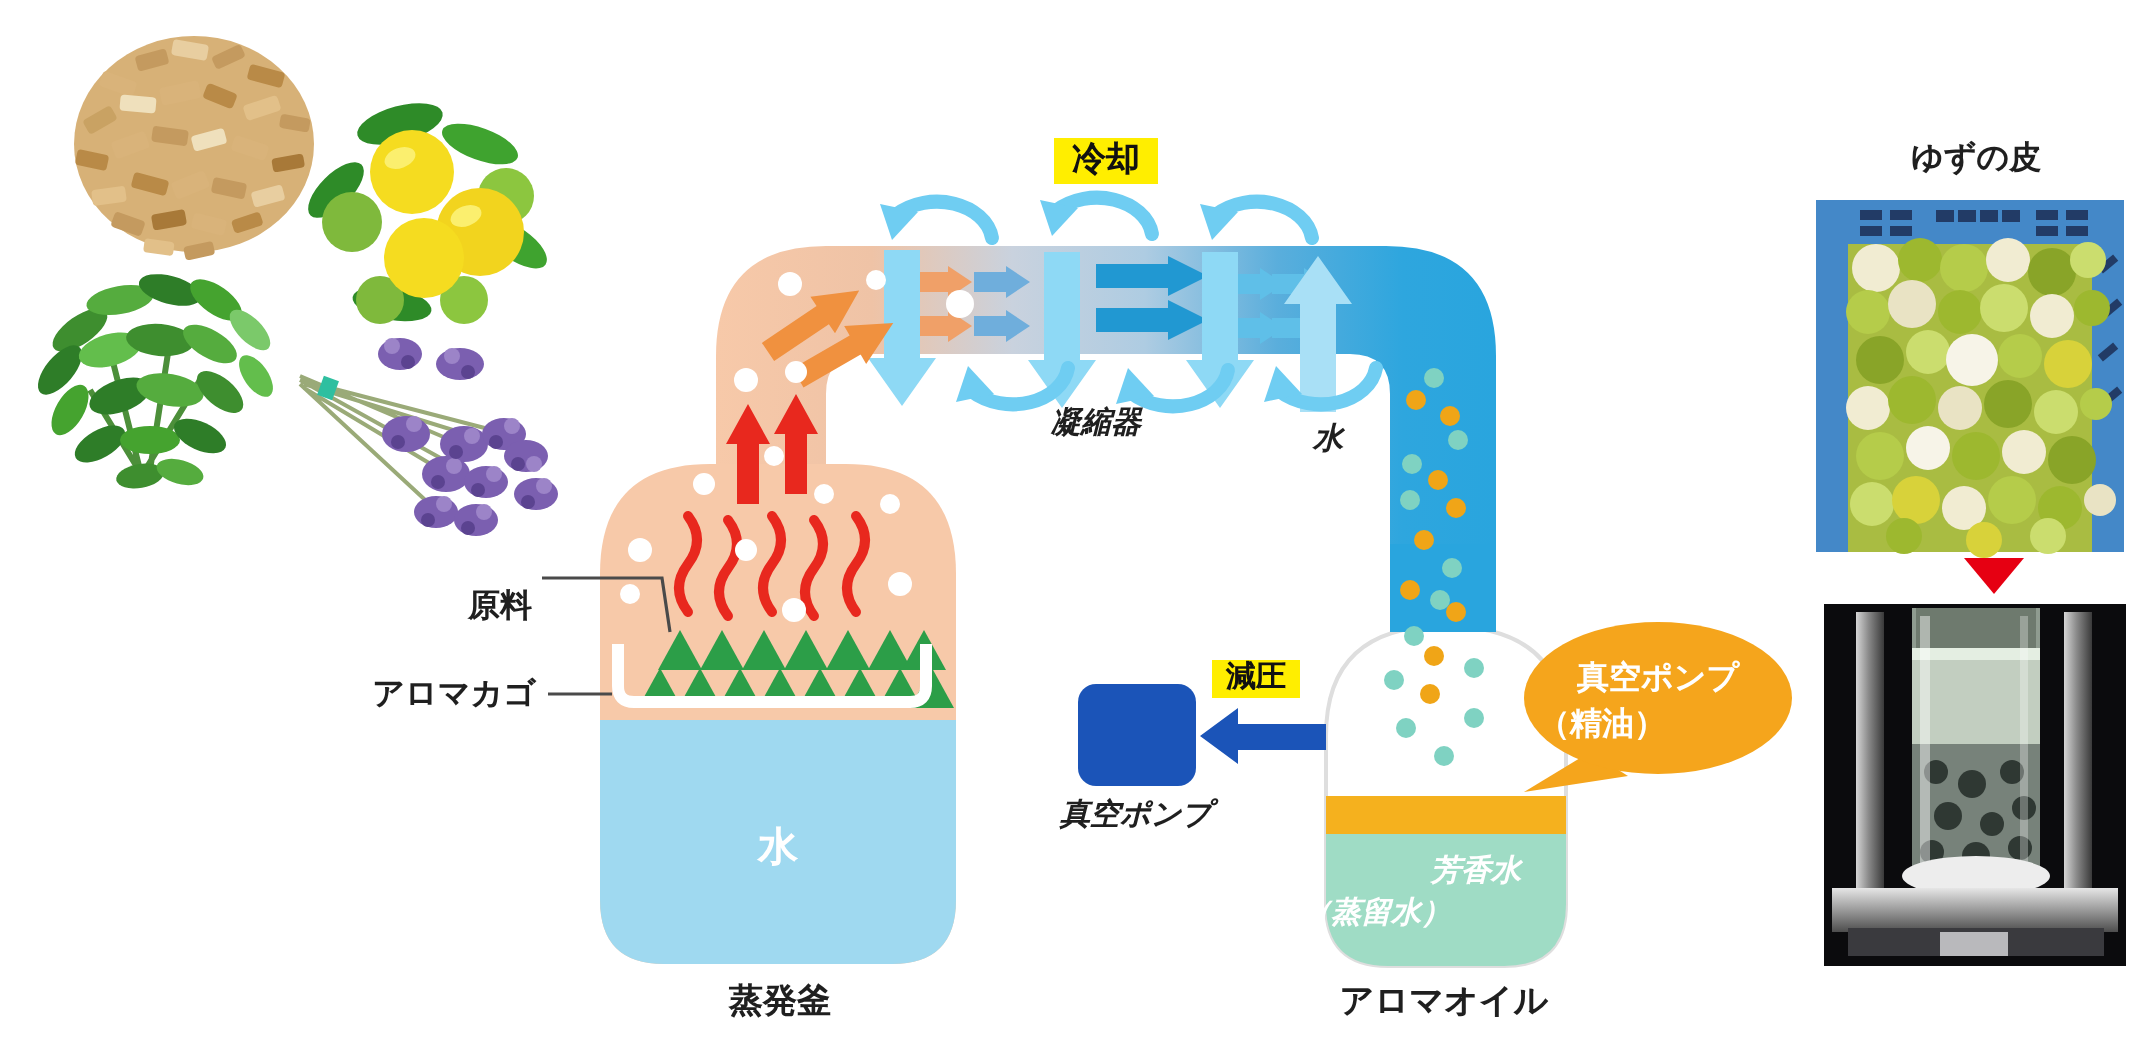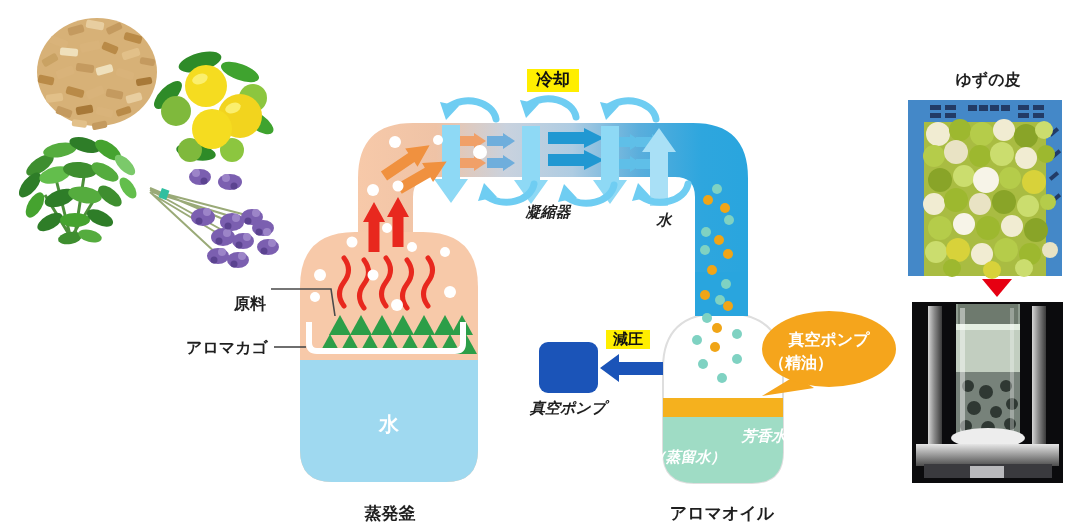--- a/index.html
+++ b/index.html
@@ -9,21 +9,21 @@
     padding-left:44px;
   }
   .stage svg.base{position:absolute;left:0;top:0;}
   .lbl{
     position:absolute;transform:translateX(-50%);
     font-weight:bold;color:#1f1f1f;white-space:nowrap;line-height:1.1;
   }
   .lbl.yellow{background:#FFEE00;padding:2px 9px;font-size:17px;color:#111;}
   .lbl.yellow.small{font-size:15px;padding:1px 7px;}
   .lbl.white{color:#fff;}
-  .fs20{font-size:20px;} .fs17{font-size:17px;margin-top:13px;} .fs16{font-size:16px;}
+  .fs20{font-size:20px;} .fs17{font-size:17px;} .fs16{font-size:16px;}
   .fs15{font-size:15px;font-style:italic;} .fs14{font-size:16px;}
 </style>
 </head>
 <body>
 
 <div class="stage">
 
 <svg class="base" width="1070" height="524" viewBox="0 0 1070 524">
   <defs>
     <linearGradient id="pipeGrad" gradientUnits="userSpaceOnUse" x1="358" y1="0" x2="748" y2="0">
@@ -413,19 +413,19 @@
 <div class="lbl yellow" style="left:553px;top:69px">冷却</div>
 <div class="lbl fs15" style="left:548px;top:204px">凝縮器</div>
 <div class="lbl fs15" style="left:664px;top:212px">水</div>
 <div class="lbl fs14" style="left:250px;top:295px">原料</div>
 <div class="lbl fs14" style="left:227px;top:339px">アロマカゴ</div>
 <div class="lbl white fs20" style="left:389px;top:413px">水</div>
 <div class="lbl fs17" style="left:390px;top:492px">蒸発釜</div>
 <div class="lbl yellow small" style="left:628px;top:330px">減圧</div>
 <div class="lbl fs15" style="left:568px;top:400px">真空ポンプ</div>
 <div class="lbl fs17" style="left:722px;top:492px">アロマオイル</div>
-<div class="lbl white fs15" style="left:764px;top:428px">芳香水</div>
+<div class="lbl white fs15" style="left:738px;top:428px">芳香水</div>
 <div class="lbl white fs15" style="left:688px;top:449px">（蒸留水）</div>
 <div class="lbl white fs16" style="left:829px;top:331px">真空ポンプ</div>
 <div class="lbl white fs16" style="left:801px;top:354px">（精油）</div>
 <div class="lbl fs14" style="left:988px;top:71px">ゆずの皮</div>
 
 </div>
 
 </body></html>

